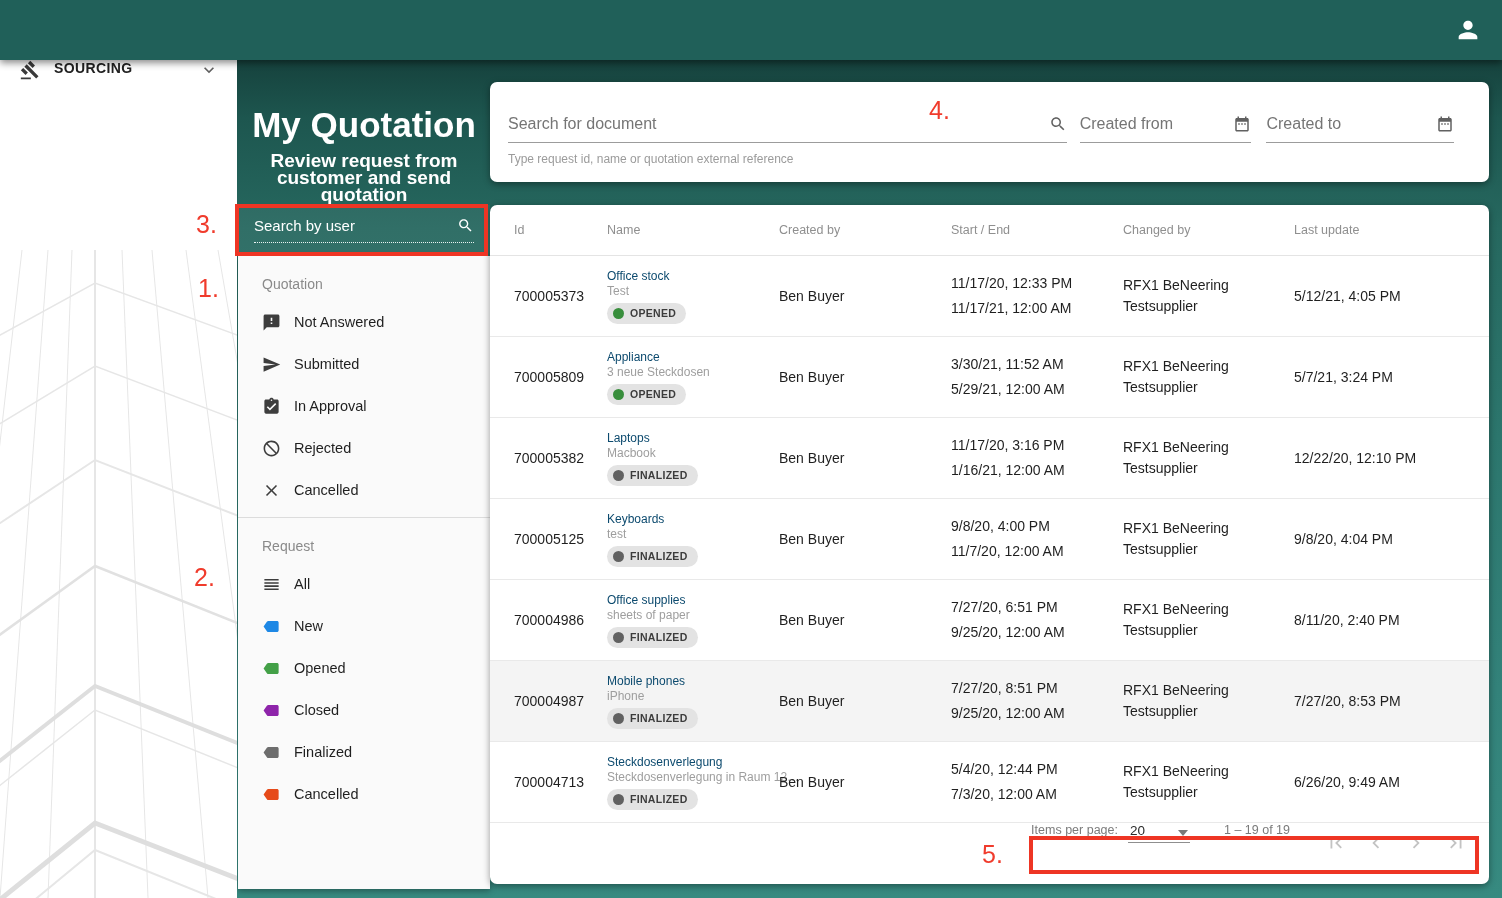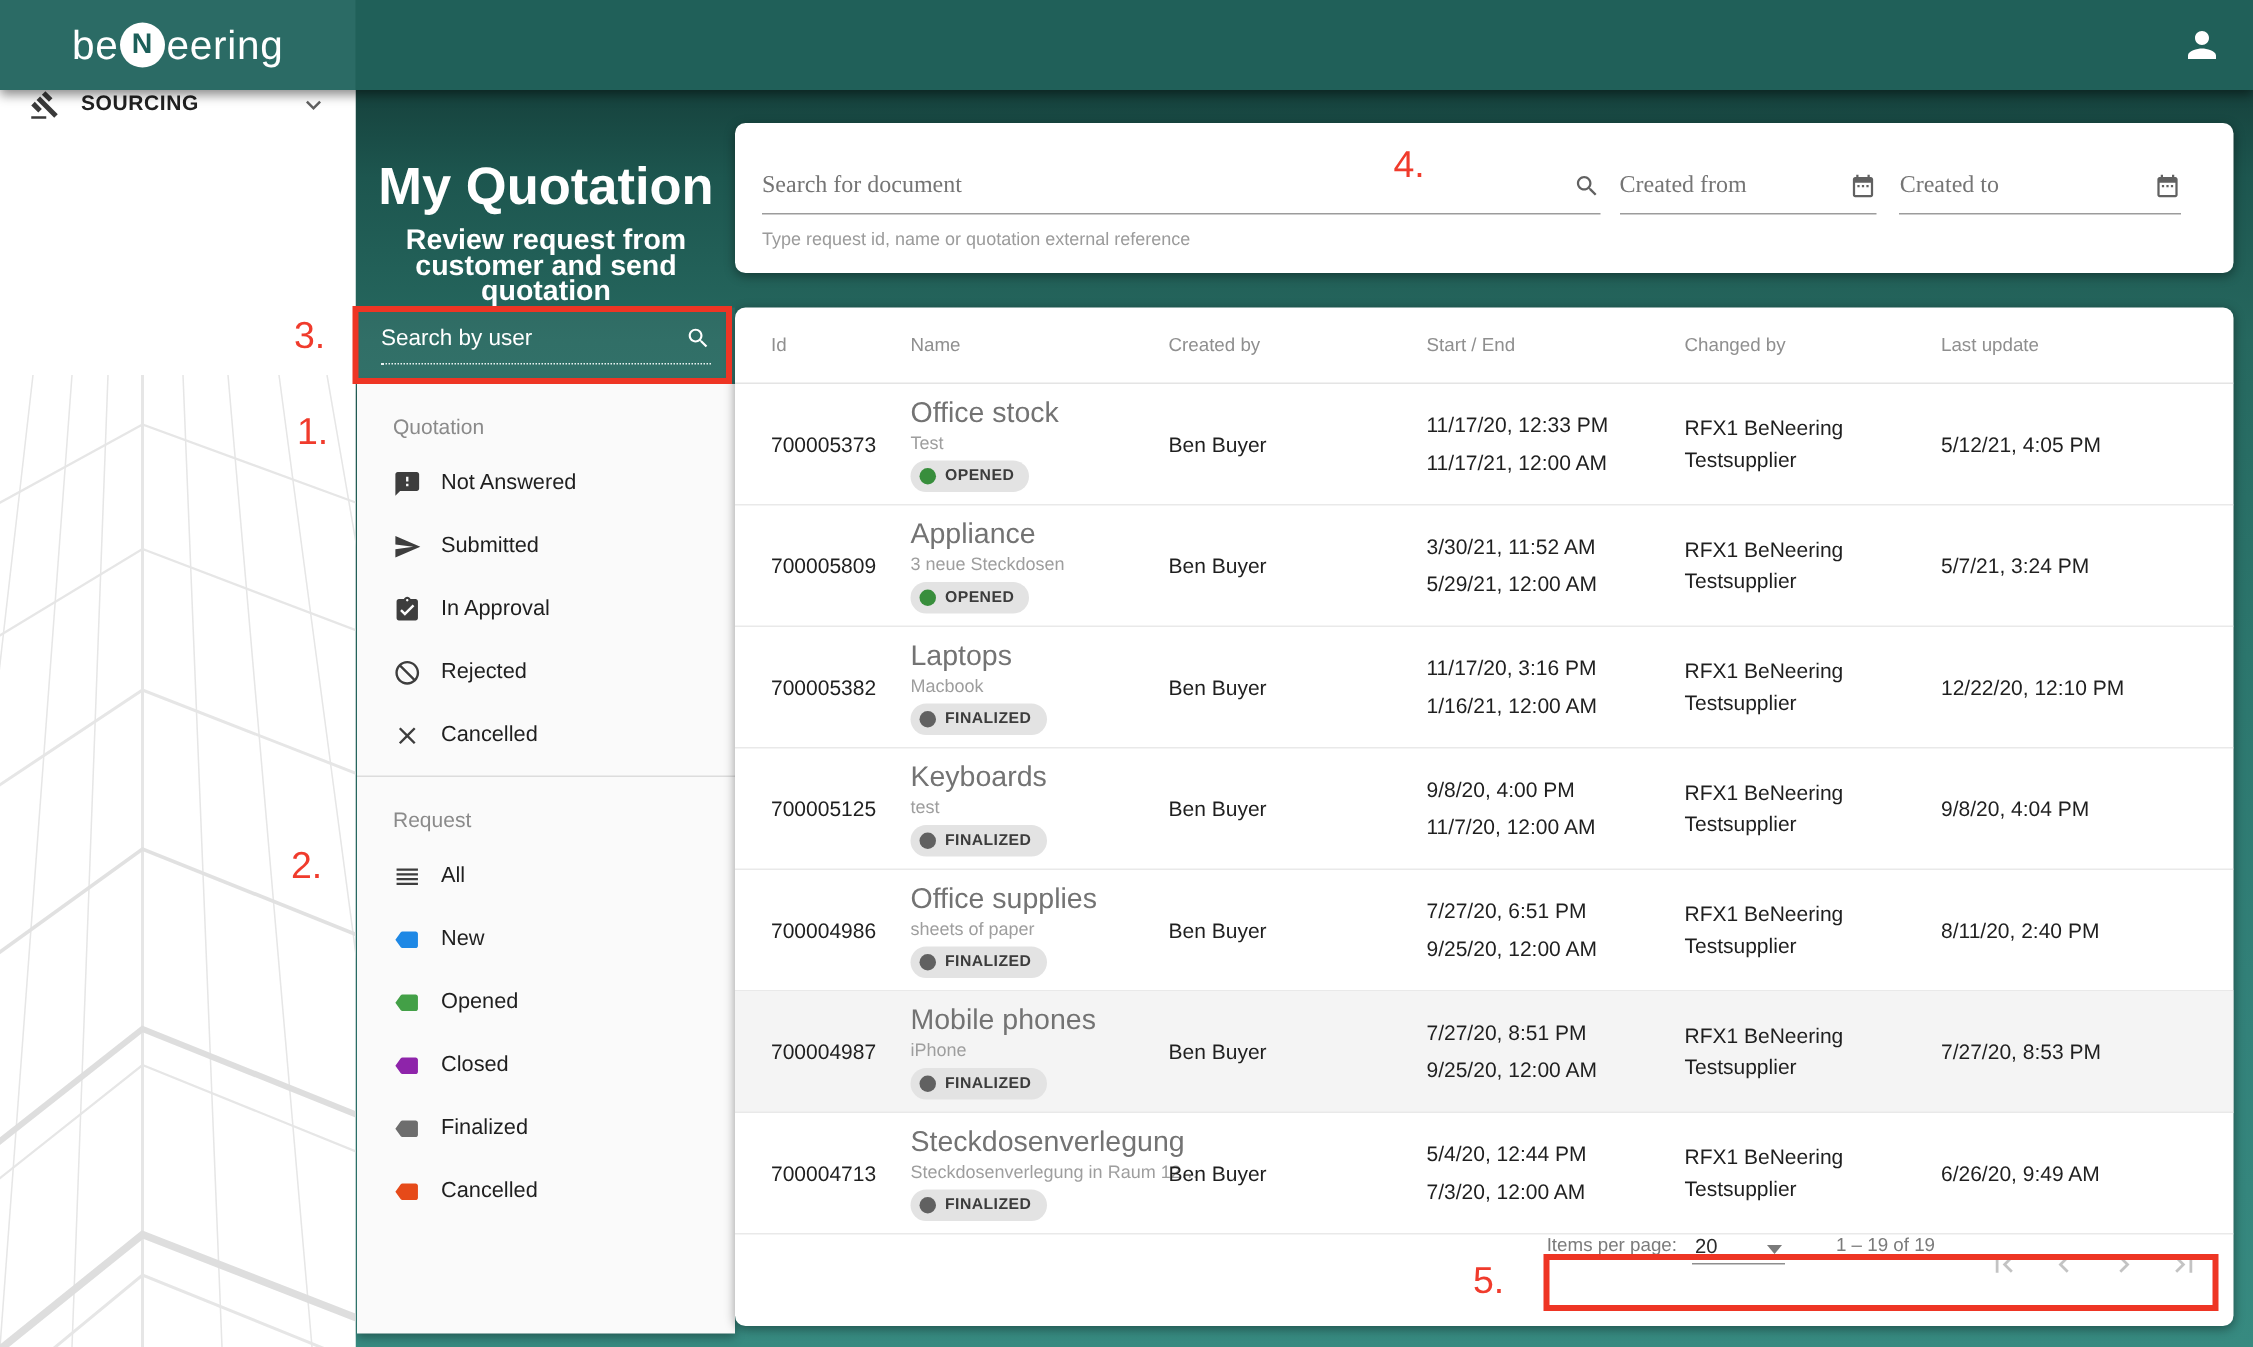--- a/index.html
+++ b/index.html
@@ -43,37 +43,37 @@
   .menu { position:absolute; left:1px; top:196px; width:252px; height:633px; background:#fafafa; box-shadow:0 2px 6px rgba(0,0,0,.35); }
   .menu-section { padding:20px 24px 9px 24px; font-size:14px; color:#8a8a8a; }
   .menu-item { height:42px; display:flex; align-items:center; padding:0 12px 0 24px; font-size:14.5px; color:#1f1f1f; cursor:pointer; }
   .menu-item.selected { background:#b9b9b9; }
   .mi-icon { width:19px; height:19px; margin-right:13px; fill:#3d3d3d; flex:none; }
   .mi-icon svg { width:19px; height:19px; }
   .menu-divider { border-top:1px solid #dcdcdc; margin-top:6px; }
 
   
   .search-card { position:absolute; left:253px; top:22px; width:999px; height:100px; background:#fff; border-radius:7px; box-shadow:0 2px 7px rgba(0,0,0,.4); }
-  .sc-row { display:flex; padding-left:18px; padding-right:35px;font-family:Liberation Serif, serif; }
+  .sc-row { display:flex; padding-left:18px; padding-right:35px; }
   .field { height:61px; border-bottom:1px solid #9c9c9c; display:flex; align-items:flex-end; padding-bottom:9px; }
   .doc-field { width:569px; }
   .field-label { font-size:16px; color:#757575; flex:1; }
   .field-icon { width:18px; height:18px; fill:#616161; flex:none; }
   .field-icon svg { width:18px; height:18px; }
   .date-field-1 { width:175px; margin-left:13px; }
   .date-field-2 { width:191px; margin-left:15px; }
   .sc-helper { position:absolute; left:18px; top:70px; font-size:12px; color:#9b9b9b; }
 
   
   .table-card { position:absolute; left:253px; top:145px; width:999px; height:679px; background:#fff; border-radius:7px; box-shadow:0 2px 7px rgba(0,0,0,.4); display:flex; flex-direction:column; overflow:hidden; }
   .thead { height:51px; flex:none; display:grid; grid-template-columns:93px 172px 172px 172px 171px 1fr; padding-left:24px; align-items:center; border-bottom:1px solid #e4e4e4; font-size:12.5px; color:#8f8f8f; }
   .trow { height:81px; flex:none; display:grid; grid-template-columns:93px 172px 172px 172px 171px 1fr; padding-left:24px; align-items:center; border-bottom:1px solid #e9e9e9; font-size:14px; color:#1f1f1f; cursor:pointer; }
   .trow.hl { background:#f4f4f4; }
   .name-cell { display:flex; flex-direction:column; align-items:flex-start; }
-  .name-title { font-size:19px; color:#737373; }
+  .name-title { font-size:12px; color:#0c4a6e; }
   .name-sub { font-size:12px; color:#9e9e9e; margin-top:1px; white-space:nowrap; }
   .badge { margin-top:5px; display:inline-flex; align-items:center; background:#e3e3e3; border-radius:11px; height:21px; padding:0 10px 0 6px; }
   .badge-dot { width:11px; height:11px; border-radius:50%; background:#616161; margin-right:6px; }
   .badge-text { font-size:10.5px; font-weight:bold; color:#3c3c3c; letter-spacing:.3px; }
   .dates div { line-height:25px; }
   .changed { max-width:125px; line-height:21px; }
 
   
   .tfoot { flex:1; display:flex; align-items:flex-start; justify-content:flex-end; color:#7b7b7b; font-size:12.5px; }
   .ipp-label { margin-right:10px; }
@@ -94,27 +94,20 @@
   #ann5 { left:982px; top:840px; }
   #annbox-user { left:235px; top:204px; width:253px; height:52px; }
   #annbox-paginator { left:1029px; top:836px; width:450px; height:38px; }
 </style>
 </head>
 <body>
 
 <div class="app">
 
   <div class="topbar">
-    <div class="logo-block">
-      <div class="logo">
-        <span>be</span>
-        <span class="logo-n">N</span>
-        <span>eering</span>
-      </div>
-    </div>
     <span class="person-btn"><svg viewBox="0 0 24 24">
           <path d="M12 12c2.21 0 4-1.79 4-4s-1.79-4-4-4-4 1.79-4 4 1.79 4 4 4zm0 2c-2.67 0-8 1.34-8 4v2h16v-2c0-2.66-5.33-4-8-4z"></path>
         </svg></span>
   </div>
 
   <div class="sidenav">
     <div class="sourcing-row">
       <span class="sourcing-icon"><svg viewBox="0 0 24 24">
             <path d="M1 21h12v2H1zM5.24 8.07l2.83-2.83 14.14 14.14-2.83 2.83zM12.32 1l5.66 5.66-2.83 2.83-5.66-5.66zM3.83 9.48l5.66 5.66-2.83 2.83L1 12.31z"></path>
           </svg></span>

